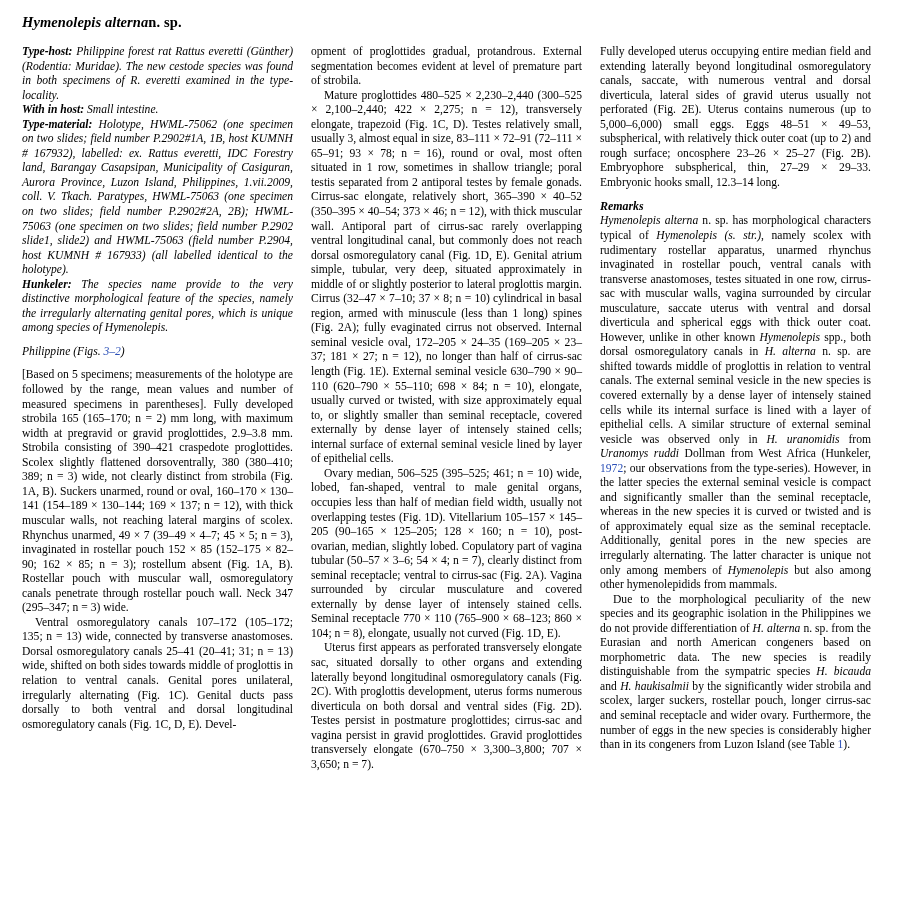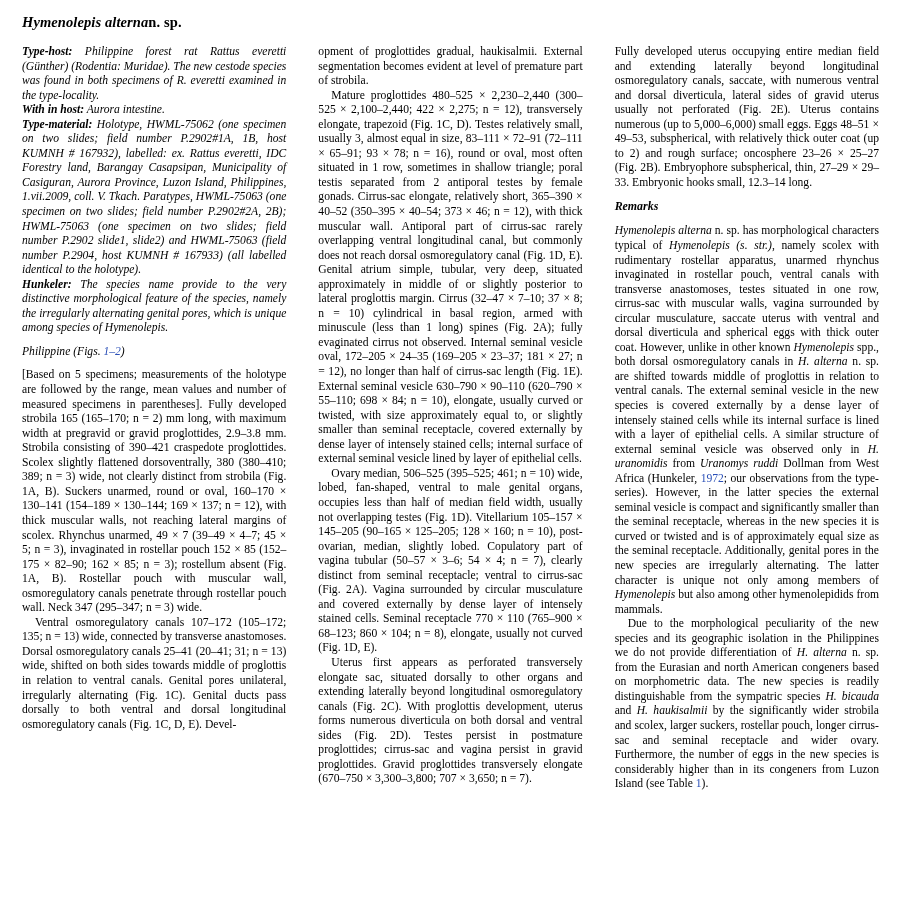--- a/index.html
+++ b/index.html
@@ -27,21 +27,21 @@
     font-size: 14.5px;
     margin: 14px 14px 0 22px;
     letter-spacing: 0.1px;
   }
   .title .nsp {
     font-style: normal;
     font-weight: bold;
   }
   .columns {
     display: flex;
-    gap: 32px;
+    gap: 18px;
     margin: 14px 20px 0 22px;
     height: 860px;
     font-family: Liberation Serif, serif;
   }
   .col {
     width: 271px;
     font-size: 11.6px;
     line-height: 1.255;
     text-align: justify;
     text-justify: inter-word;
@@ -56,59 +56,59 @@
   }
   .it { font-style: italic; }
   .bld { font-weight: bold; }
   .link {
     color: #2a4fb7;
   }
   h3.section {
     font-style: italic;
     font-weight: bold;
     font-size: 11.9px;
-    margin: 9px 0 10px 0;
+    margin: 9px 0 0 0;
     text-indent: 0;
   }
   .gap-sm { height: 9px; }
 </style>
 </head>
 <body>
 
 <div class="page">
 
   <div class="title">
     <span>Hymenolepis alterna</span><span class="nsp">n. sp.</span>
   </div>
 
   <div class="columns">
 
     <div class="col">
       <p class="noindent"><span class="it bld">Type-host:</span><span class="it"> Philippine forest rat </span><span class="it">Rattus everetti</span><span class="it"> (Günther) (Rodentia: Muridae). The new cestode species was found in both specimens of </span><span class="it">R. everetti</span><span class="it"> examined in the type-locality.</span></p>
 
 
-      <p class="noindent"><span class="it bld">With in host:</span><span class="it"> Aurora intestine.</span></p>
+      <p class="noindent"><span class="it bld">With in host:</span><span class="it"> Small intestine.</span></p>
 
       <p class="noindent"><span class="it bld">Type-material:</span><span class="it"> Holotype, HWML-75062 (one specimen on two slides; field number P.2902#1A, 1B, host KUMNH # 167932), labelled: ex. </span><span class="it">Rattus everetti</span><span class="it">, IDC Forestry land, Barangay Casapsipan, Municipality of Casiguran, Aurora Province, Luzon Island, Philippines, 1.vii.2009, coll. V. Tkach. Paratypes, HWML-75063 (one specimen on two slides; field number P.2902#2A, 2B); HWML-75063 (one specimen on two slides; field number P.2902 slide1, slide2) and HWML-75063 (field number P.2904, host KUMNH # 167933) (all labelled identical to the holotype).</span></p>
 
       <p class="noindent"><span class="it bld">Hunkeler:</span><span class="it"> The species name provide to the very distinctive morphological feature of the species, namely the irregularly alternating genital pores, which is unique among species of </span><span class="it">Hymenolepis</span><span class="it">.</span></p>
 
       <div class="gap-sm"></div>
 
-      <p class="noindent"><span class="it">Philippine (Figs. </span><span class="it link">1–2</span><span class="it">)</span></p>
+      <p class="noindent"><span class="it">Philippine (Figs. </span><span class="it link">3–2</span><span class="it">)</span></p>
 
       <div class="gap-sm"></div>
 
       <p class="noindent">[Based on 5 specimens; measurements of the holotype are followed by the range, mean values and number of measured specimens in parentheses]. Fully developed strobila 165 (165–170; n = 2) mm long, with maximum width at pregravid or gravid proglottides, 2.9–3.8 mm. Strobila consisting of 390–421 craspedote proglottides. Scolex slightly flattened dorsoventrally, 380 (380–410; 389; n = 3) wide, not clearly distinct from strobila (Fig. 1A, B). Suckers unarmed, round or oval, 160–170 × 130–141 (154–189 × 130–144; 169 × 137; n = 12), with thick muscular walls, not reaching lateral margins of scolex. Rhynchus unarmed, 49 × 7 (39–49 × 4–7; 45 × 5; n = 3), invaginated in rostellar pouch 152 × 85 (152–175 × 82–90; 162 × 85; n = 3); rostellum absent (Fig. 1A, B). Rostellar pouch with muscular wall, osmoregulatory canals penetrate through rostellar pouch wall. Neck 347 (295–347; n = 3) wide.</p>
 
       <p>Ventral osmoregulatory canals 107–172 (105–172; 135; n = 13) wide, connected by transverse anastomoses. Dorsal osmoregulatory canals 25–41 (20–41; 31; n = 13) wide, shifted on both sides towards middle of proglottis in relation to ventral canals. Genital pores unilateral, irregularly alternating (Fig. 1C). Genital ducts pass dorsally to both ventral and dorsal longitudinal osmoregulatory canals (Fig. 1C, D, E). Devel-</p>
     </div>
 
     <div class="col">
-      <p class="noindent">opment of proglottides gradual, haukisalmii. External segmentation becomes evident at level of premature part of strobila.</p>
+      <p class="noindent">opment of proglottides gradual, protandrous. External segmentation becomes evident at level of premature part of strobila.</p>
       <p>Mature proglottides 480–525 × 2,230–2,440 (300–525 × 2,100–2,440; 422 × 2,275; n = 12), transversely elongate, trapezoid (Fig. 1C, D). Testes relatively small, usually 3, almost equal in size, 83–111 × 72–91 (72–111 × 65–91; 93 × 78; n = 16), round or oval, most often situated in 1 row, sometimes in shallow triangle; poral testis separated from 2 antiporal testes by female gonads. Cirrus-sac elongate, relatively short, 365–390 × 40–52 (350–395 × 40–54; 373 × 46; n = 12), with thick muscular wall. Antiporal part of cirrus-sac rarely overlapping ventral longitudinal canal, but commonly does not reach dorsal osmoregulatory canal (Fig. 1D, E). Genital atrium simple, tubular, very deep, situated approximately in middle of or slightly posterior to lateral proglottis margin. Cirrus (32–47 × 7–10; 37 × 8; n = 10) cylindrical in basal region, armed with minuscule (less than 1 long) spines (Fig. 2A); fully evaginated cirrus not observed. Internal seminal vesicle oval, 172–205 × 24–35 (169–205 × 23–37; 181 × 27; n = 12), no longer than half of cirrus-sac length (Fig. 1E). External seminal vesicle 630–790 × 90–110 (620–790 × 55–110; 698 × 84; n = 10), elongate, usually curved or twisted, with size approximately equal to, or slightly smaller than seminal receptacle, covered externally by dense layer of intensely stained cells; internal surface of external seminal vesicle lined by layer of epithelial cells.</p>
       <p>Ovary median, 506–525 (395–525; 461; n = 10) wide, lobed, fan-shaped, ventral to male genital organs, occupies less than half of median field width, usually not overlapping testes (Fig. 1D). Vitellarium 105–157 × 145–205 (90–165 × 125–205; 128 × 160; n = 10), post-ovarian, median, slightly lobed. Copulatory part of vagina tubular (50–57 × 3–6; 54 × 4; n = 7), clearly distinct from seminal receptacle; ventral to cirrus-sac (Fig. 2A). Vagina surrounded by circular musculature and covered externally by dense layer of intensely stained cells. Seminal receptacle 770 × 110 (765–900 × 68–123; 860 × 104; n = 8), elongate, usually not curved (Fig. 1D, E).</p>
       <p>Uterus first appears as perforated transversely elongate sac, situated dorsally to other organs and extending laterally beyond longitudinal osmoregulatory canals (Fig. 2C). With proglottis development, uterus forms numerous diverticula on both dorsal and ventral sides (Fig. 2D). Testes persist in postmature proglottides; cirrus-sac and vagina persist in gravid proglottides. Gravid proglottides transversely elongate (670–750 × 3,300–3,800; 707 × 3,650; n = 7).</p>
     </div>
 
     <div class="col">
       <p class="noindent">Fully developed uterus occupying entire median field and extending laterally beyond longitudinal osmoregulatory canals, saccate, with numerous ventral and dorsal diverticula, lateral sides of gravid uterus usually not perforated (Fig. 2E). Uterus contains numerous (up to 5,000–6,000) small eggs. Eggs 48–51 × 49–53, subspherical, with relatively thick outer coat (up to 2) and rough surface; oncosphere 23–26 × 25–27 (Fig. 2B). Embryophore subspherical, thin, 27–29 × 29–33. Embryonic hooks small, 12.3–14 long.</p>
 
       <h3 class="section">Remarks</h3>
 

